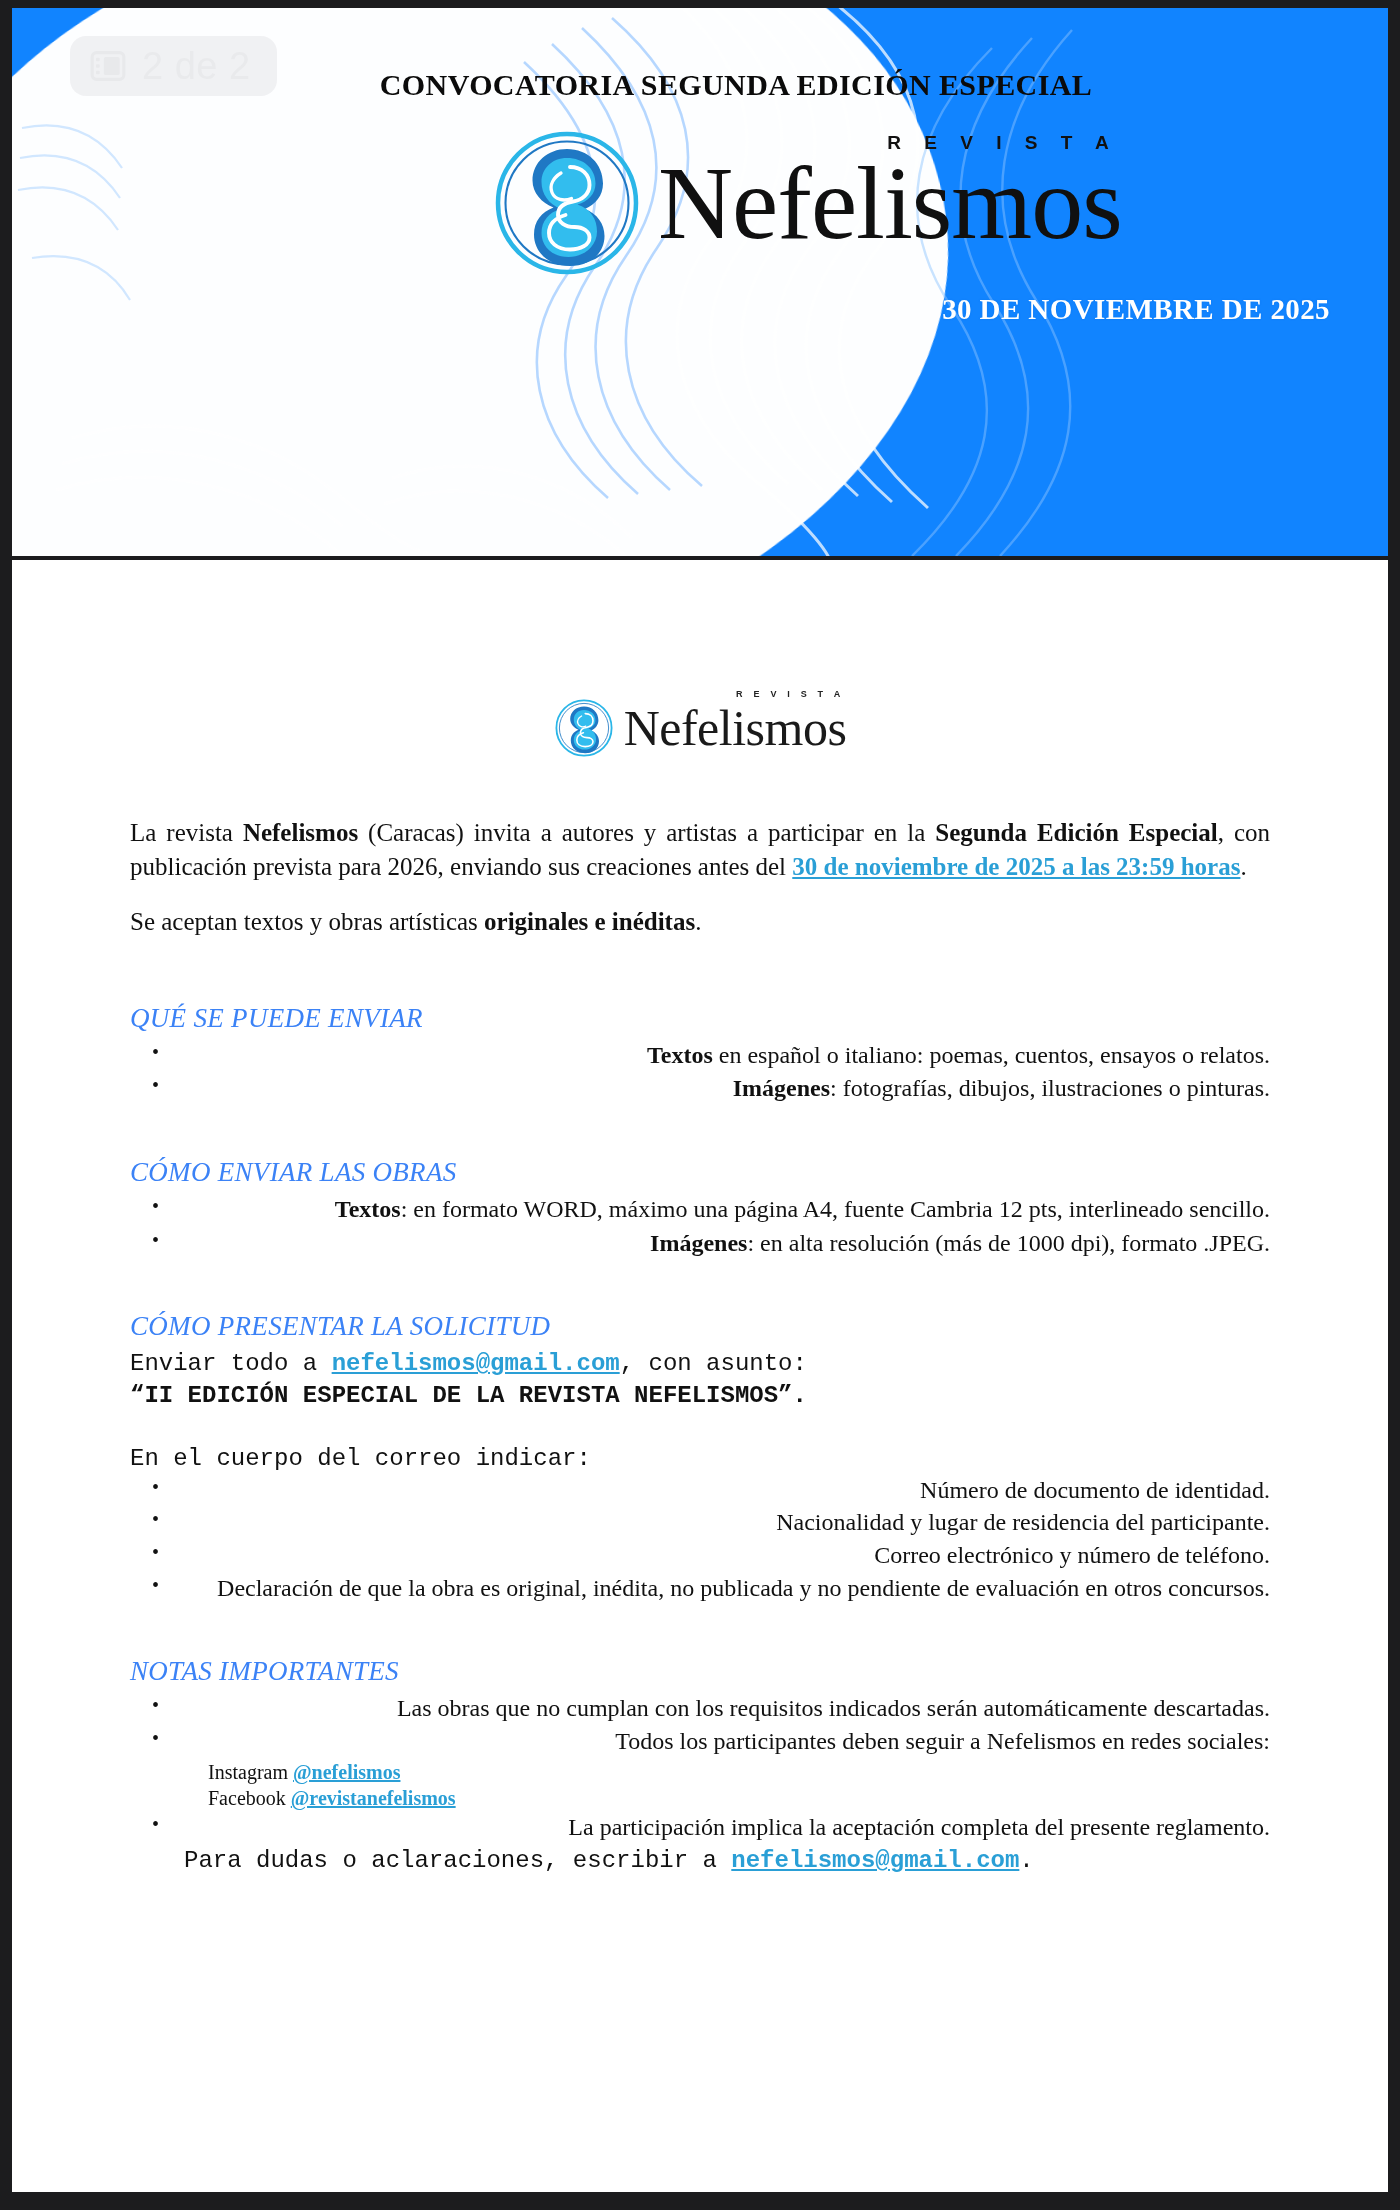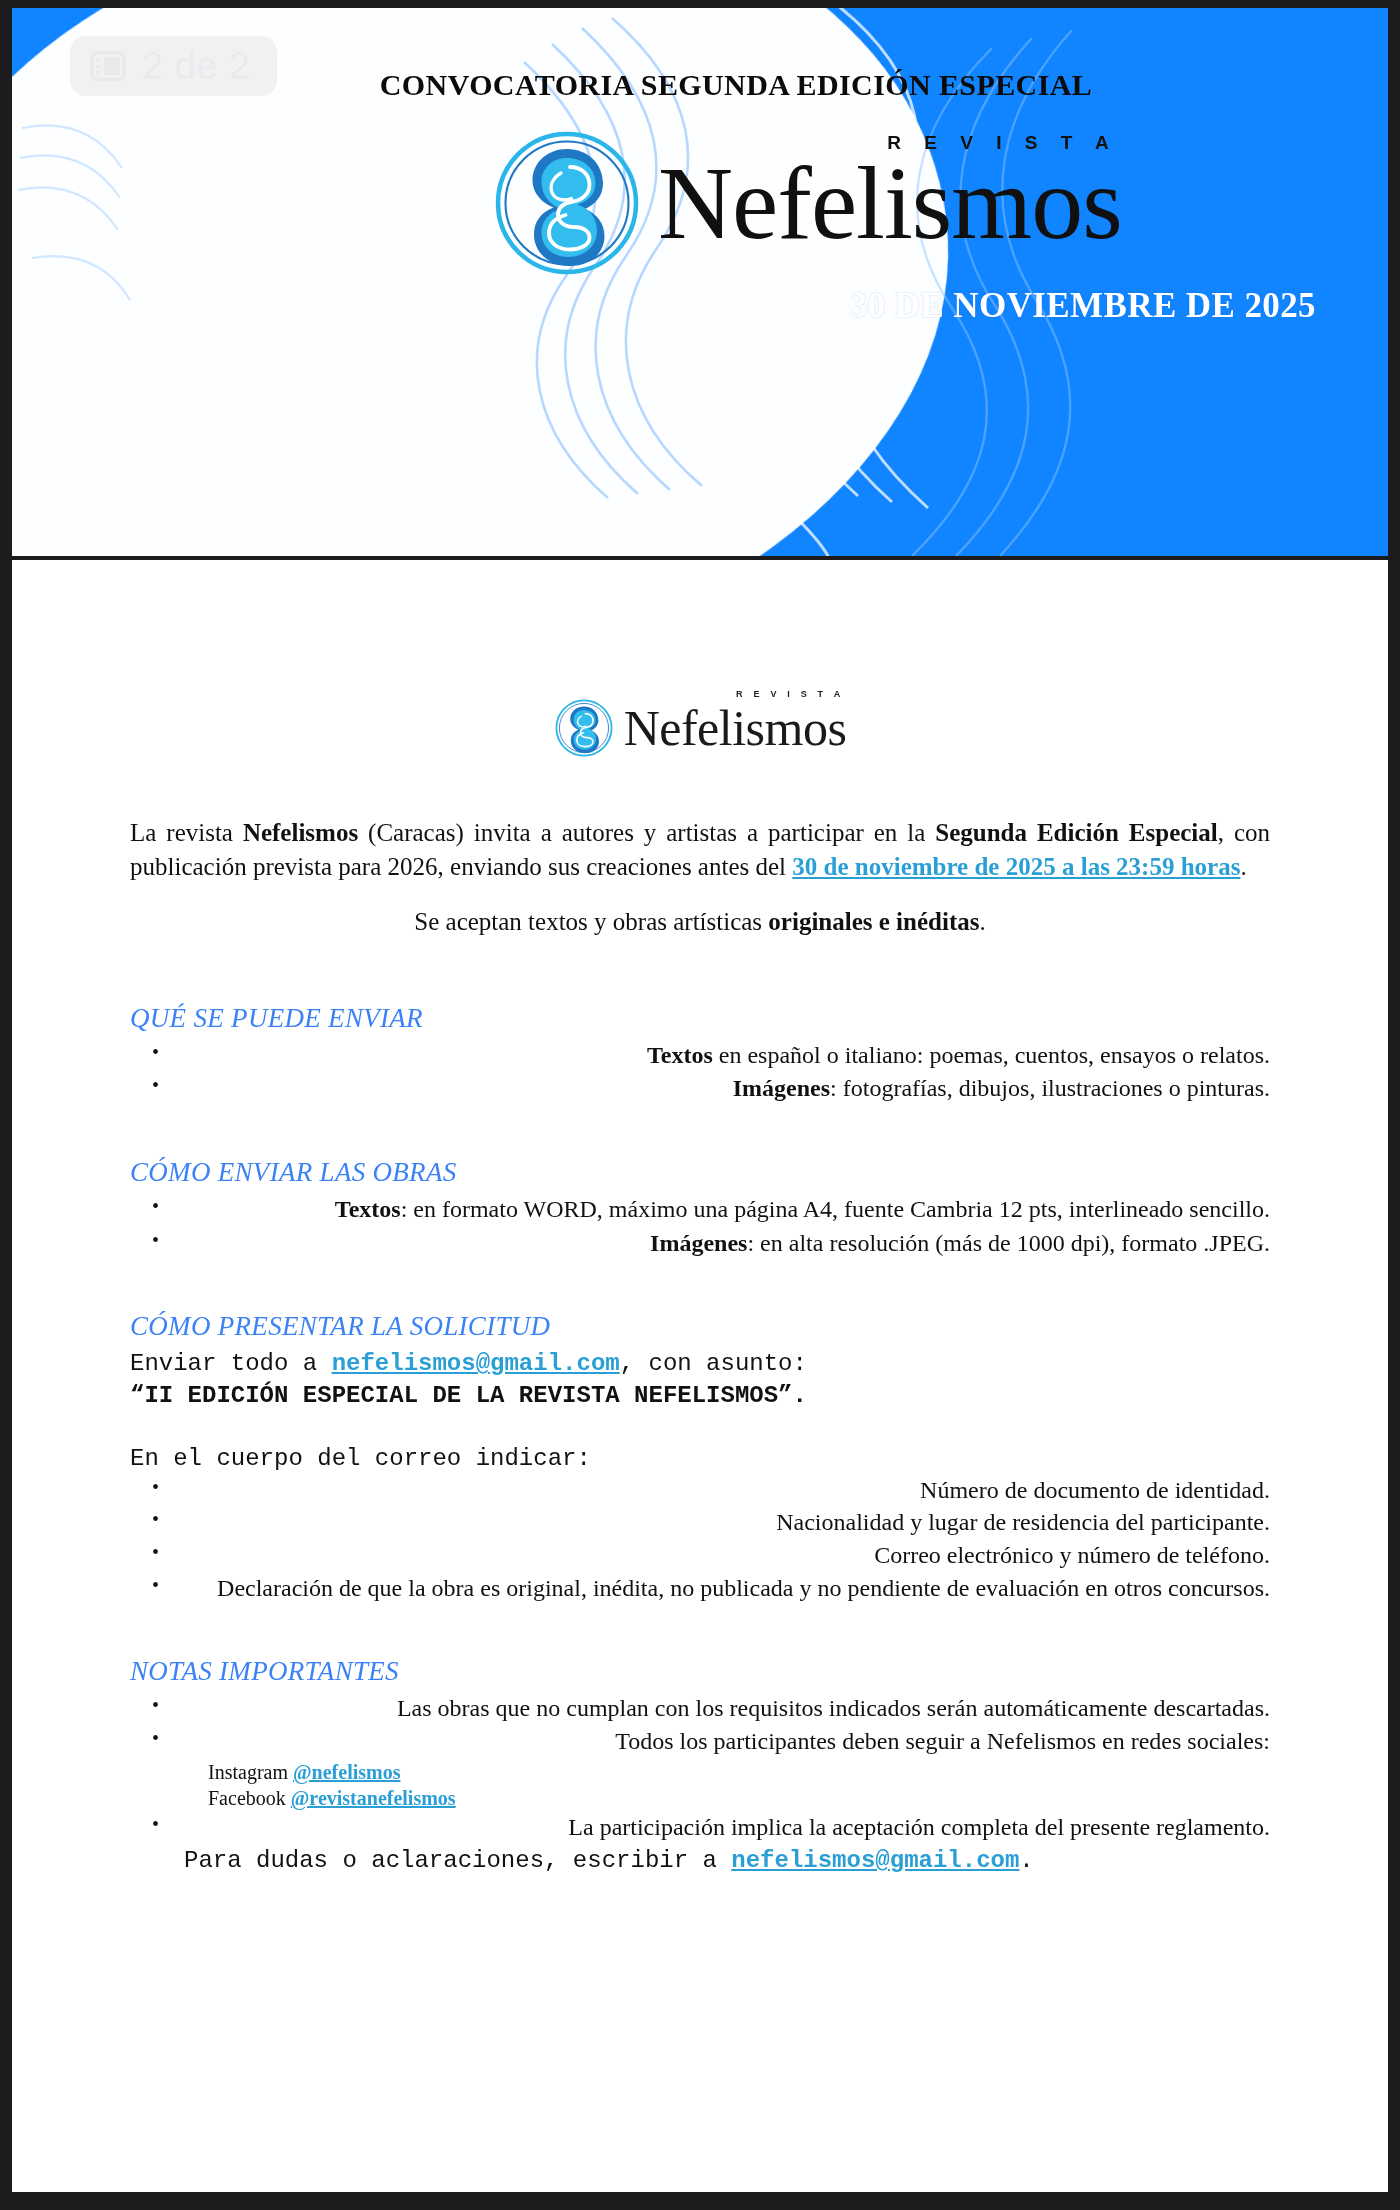--- a/index.html
+++ b/index.html
@@ -111,24 +111,24 @@
     position: absolute;
     right: 4px; top: -22px;
     font-family: "Liberation Sans", sans-serif;
     font-size: 19px;
     font-weight: bold;
     letter-spacing: 9px;
     color: #111;
   }
   .banner-date {
     position: absolute;
-    right: 72px; bottom: 230px;
+    right: 58px; bottom: 230px;
     font-family: "Liberation Serif", serif;
     font-weight: bold;
-    font-size: 35px;
+    font-size: 29px;
     color: #ffffff;
     letter-spacing: .4px;
     z-index: 6;
     text-shadow: 0 0 2px rgba(0,90,190,.25);
     white-space: nowrap;
   }
 
   
   .doc-wrap {
     width: 1400px;
@@ -168,21 +168,21 @@
   }
 
   p.body {
     font-family: "Liberation Serif", serif;
     font-size: 25px;
     line-height: 1.34;
     color: #111;
     text-align: justify;
     margin-bottom: 22px;
   }
-  p.body.nj { text-align: center; }
+  p.body.nj { text-align: left; }
   .b { font-weight: bold; }
   .lnk {
     color: #2a9fd6;
     font-weight: bold;
     text-decoration: underline;
   }
 
   h2.sect {
     font-family: "Liberation Serif", serif;
     font-style: italic;

